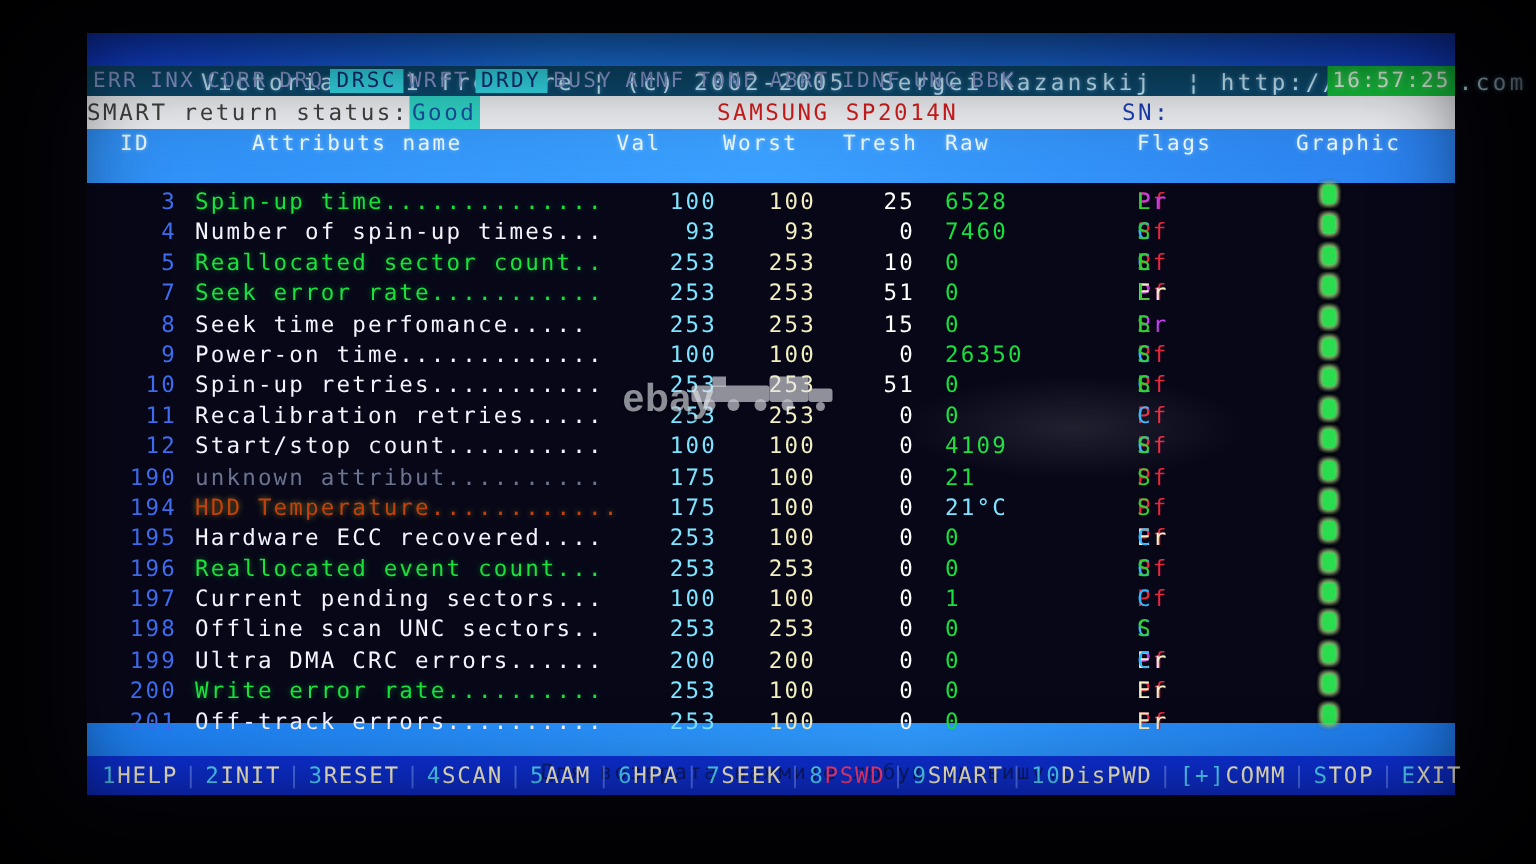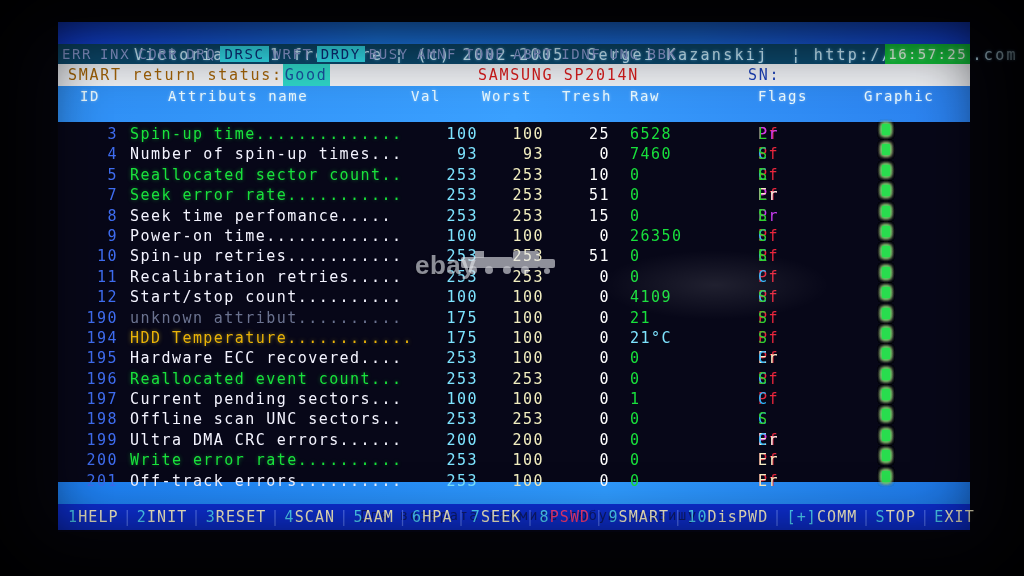--- a/index.html
+++ b/index.html
@@ -43,21 +43,21 @@
   .statusrow .spacer{flex:1;}
   .clock{background:#12c23a;color:#00120a;padding:0 3px;letter-spacing:1.4px;
     font-size:14px;color:#eaffea;text-shadow:0 0 4px rgba(255,255,255,.5);}
 
   
   .smartrow{
     height:22px;line-height:22px;background:#eef0f4;
     font-size:15px;letter-spacing:1.7px;white-space:pre;
     display:flex;align-items:center;position:relative;
   }
-  .smartrow .lbl{color:#a16207;padding-left:10px;}
+  .smartrow .lbl{color:#404040;padding-left:0;}
   .smartrow .good{background:#2fd6c8;color:#1a4f9c;padding:0 2px;}
   .smartrow .model{color:#d41c1c;position:absolute;left:420px;}
   .smartrow .snlbl{color:#1b3fb4;position:absolute;left:690px;}
   .smartrow .snval{color:#3b63d8;position:absolute;left:745px;}
 
   
   .thead{
     height:36px;line-height:20px;position:relative;
     background:linear-gradient(90deg,#2f8ff5 0%,#3aa0ff 50%,#2a80ee 100%);
     color:#eafaff;font-size:14px;letter-spacing:1.6px;
@@ -75,21 +75,21 @@
   .c-val  {left:350px;width:70px;text-align:right;color:#7ee4ff;}
   .c-worst{left:432px;width:54px;text-align:right;color:#f2eec0;}
   .c-tresh{left:500px;width:52px;text-align:right;color:#ffffff;}
   .c-raw  {left:572px;color:#18e03c;}
   .c-flags{left:700px;}
   .c-graph{left:824px;}
 
   .n-green {color:#19e23c;text-shadow:0 0 4px rgba(25,226,60,.45);}
   .n-white {color:#f4f4ff;}
   .n-dim   {color:#6b7390;}
-  .n-yellow{color:#eab308;text-shadow:0 0 4px rgba(255,224,42,.5);text-align:center;}
+  .n-yellow{color:#c2410c;text-shadow:0 0 4px rgba(255,224,42,.5);text-align:center;}
   .raw-cyan{color:#7ee4ff;}
 
   .fg{margin-right:9px;}
   .f-Pf{color:#e8263c;}
   .f-Pr{color:#c83cf0;}
   .f-C {color:#2fb8ff;}
   .f-S {color:#2fd02f;}
   .f-L {color:#2fd02f;}
   .f-Er{color:#f5eec4;}
 

